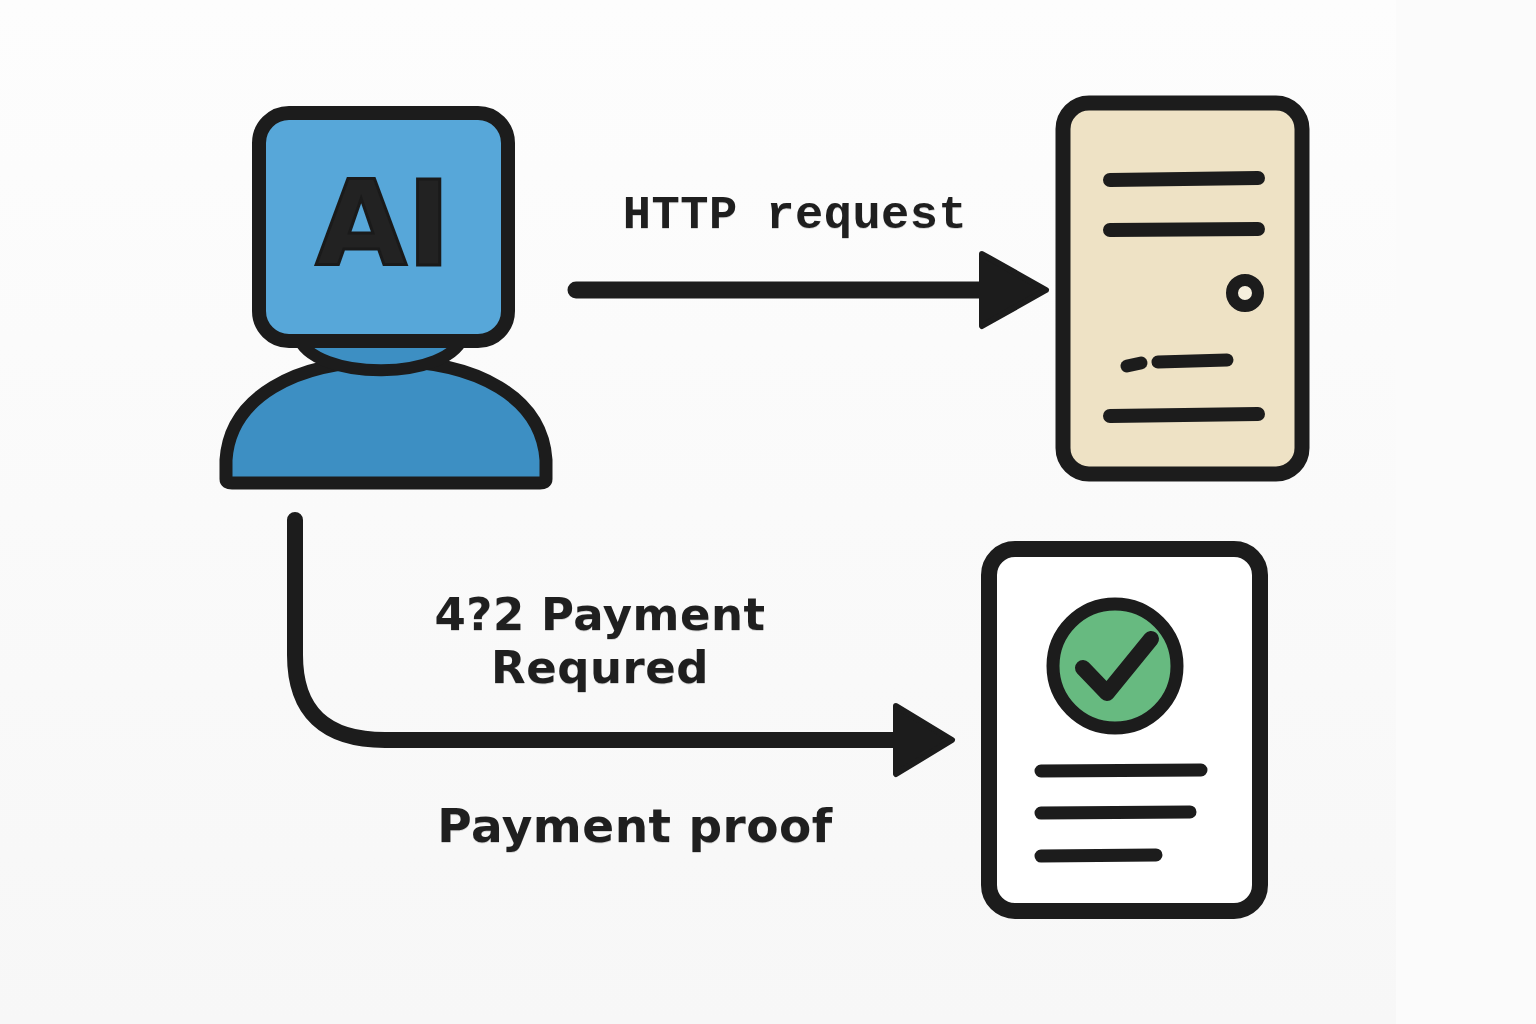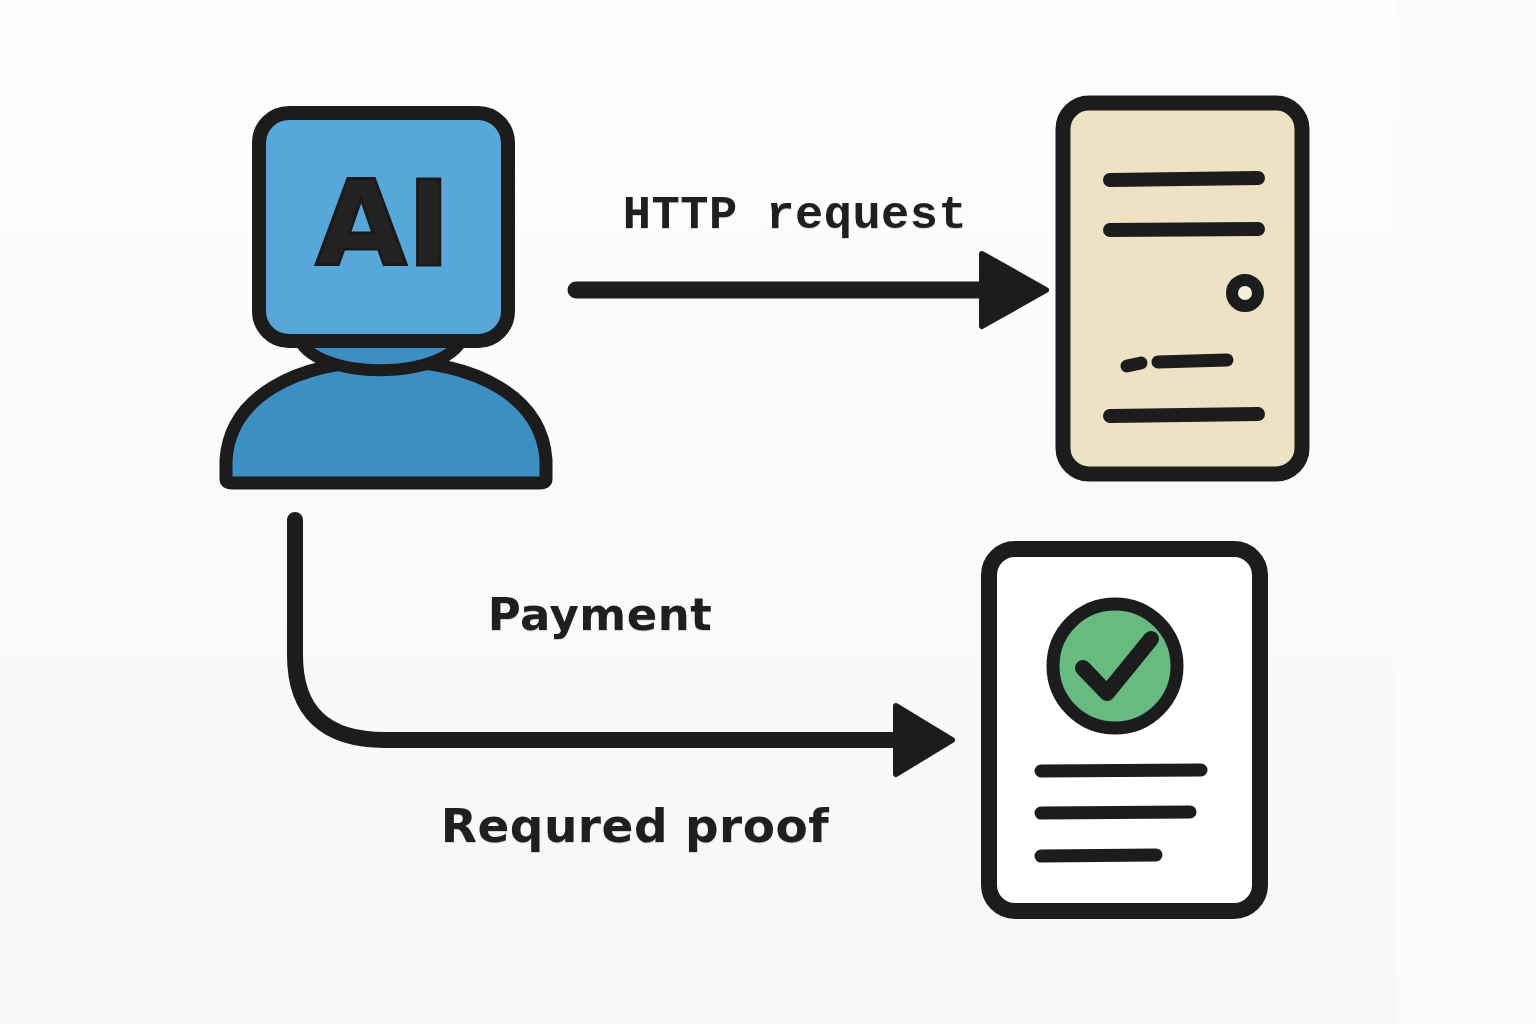--- a/index.html
+++ b/index.html
@@ -109,18 +109,19 @@
       <path d="M 1083 668 L 1107 693 L 1151 639" fill="none" stroke="#1c1c1c" stroke-width="16" stroke-linecap="round" stroke-linejoin="round"></path>
       <line x1="1041" y1="771" x2="1201" y2="770" stroke="#1c1c1c" stroke-width="13" stroke-linecap="round"></line>
       <line x1="1041" y1="813" x2="1190" y2="812" stroke="#1c1c1c" stroke-width="13" stroke-linecap="round"></line>
       <line x1="1041" y1="856" x2="1156" y2="855" stroke="#1c1c1c" stroke-width="13" stroke-linecap="round"></line>
     </g>
   </svg>
 
   <div id="http-request-label" class="diagram-label">HTTP request</div>
 
   <div id="payment-required-label" class="diagram-label">
-    <div>Payment</div>
+    <div>4?2 Payment</div>
+    <div>Requred</div>
   </div>
 
-  <div id="payment-proof-label" class="diagram-label">Requred proof</div>
+  <div id="payment-proof-label" class="diagram-label">Payment proof</div>
 
 </div>
 
 </body></html>

